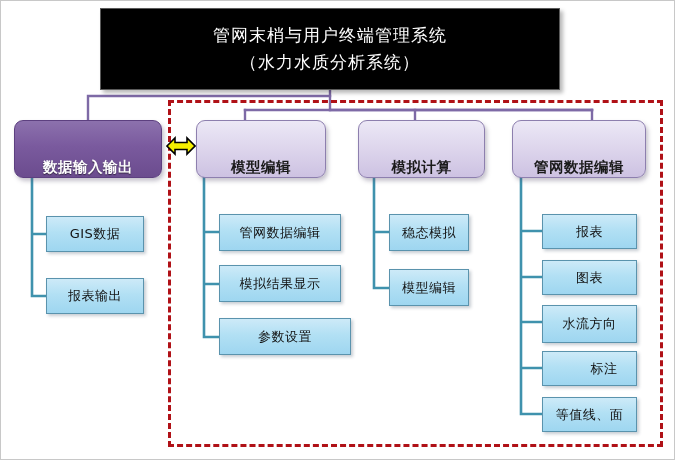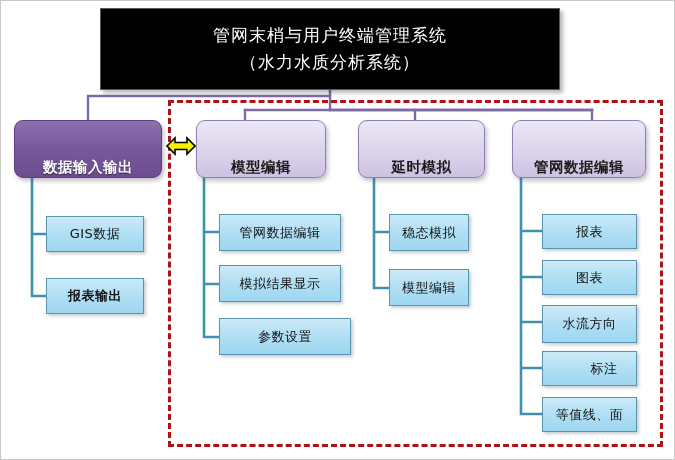--- a/index.html
+++ b/index.html
@@ -157,35 +157,35 @@
 
   <div class="node1 dark" style="left:14px; top:120px; width:148px; height:58px;">
     <span>数据输入输出</span>
   </div>
 
   <div class="node1 light" style="left:196px; top:120px; width:130px; height:58px;font-family:Liberation Mono, monospace;">
     <span>模型编辑</span>
   </div>
 
   <div class="node1 light" style="left:358px; top:120px; width:127px; height:58px;">
-    <span>延时模拟</span>
+    <span>模拟计算</span>
   </div>
 
   <div class="node1 light" style="left:512px; top:120px; width:134px; height:58px;">
     <span>管网数据编辑</span>
   </div>
 
   <svg class="dbl-arrow" viewBox="0 0 30 24" xmlns="http://www.w3.org/2000/svg">
     <polygon points="1,12 9,4 9,8.5 21,8.5 21,4 29,12 21,20 21,15.5 9,15.5 9,20" fill="#f5f000" stroke="#000000" stroke-width="1.6" stroke-linejoin="miter"></polygon>
   </svg>
 
   <div class="leaf" style="left:46px; top:216px; width:98px; height:36px;">
     <span>GIS数据</span>
   </div>
-  <div class="leaf" style="left:46px; top:278px; width:98px; height:36px;font-weight:bold;">
+  <div class="leaf" style="left:46px; top:278px; width:98px; height:36px;">
     <span>报表输出</span>
   </div>
 
   <div class="leaf" style="left:219px; top:214px; width:122px; height:37px;">
     <span>管网数据编辑</span>
   </div>
   <div class="leaf" style="left:219px; top:265px; width:122px; height:37px;">
     <span>模拟结果显示</span>
   </div>
   <div class="leaf" style="left:219px; top:318px; width:132px; height:37px;">

